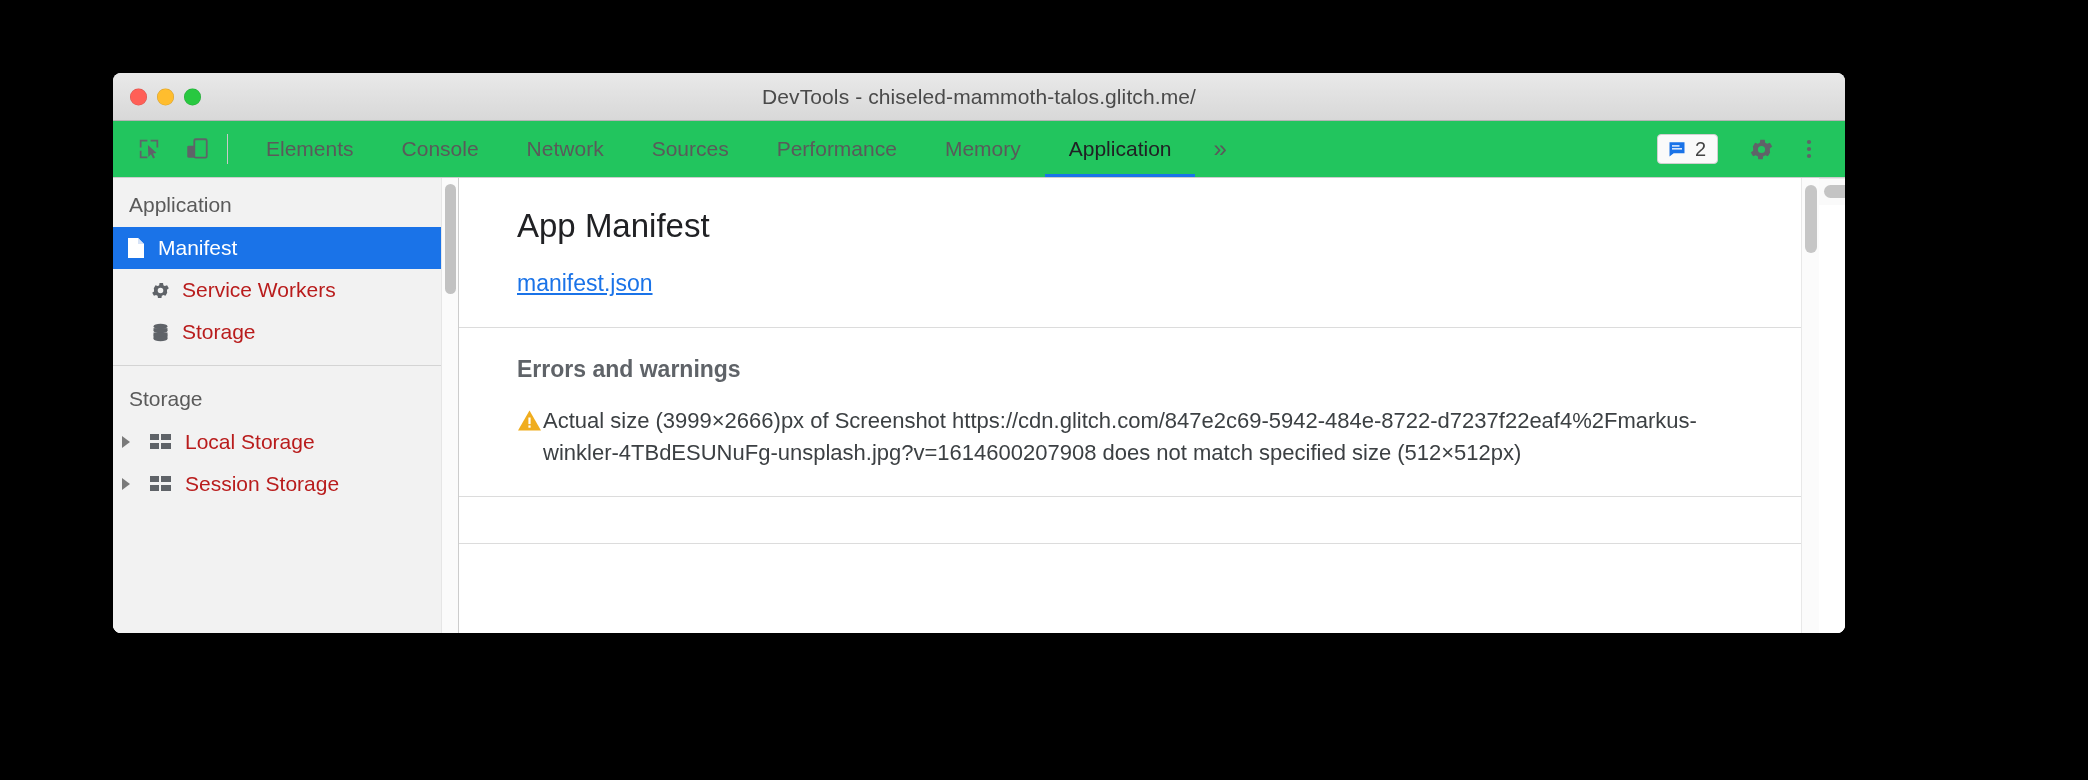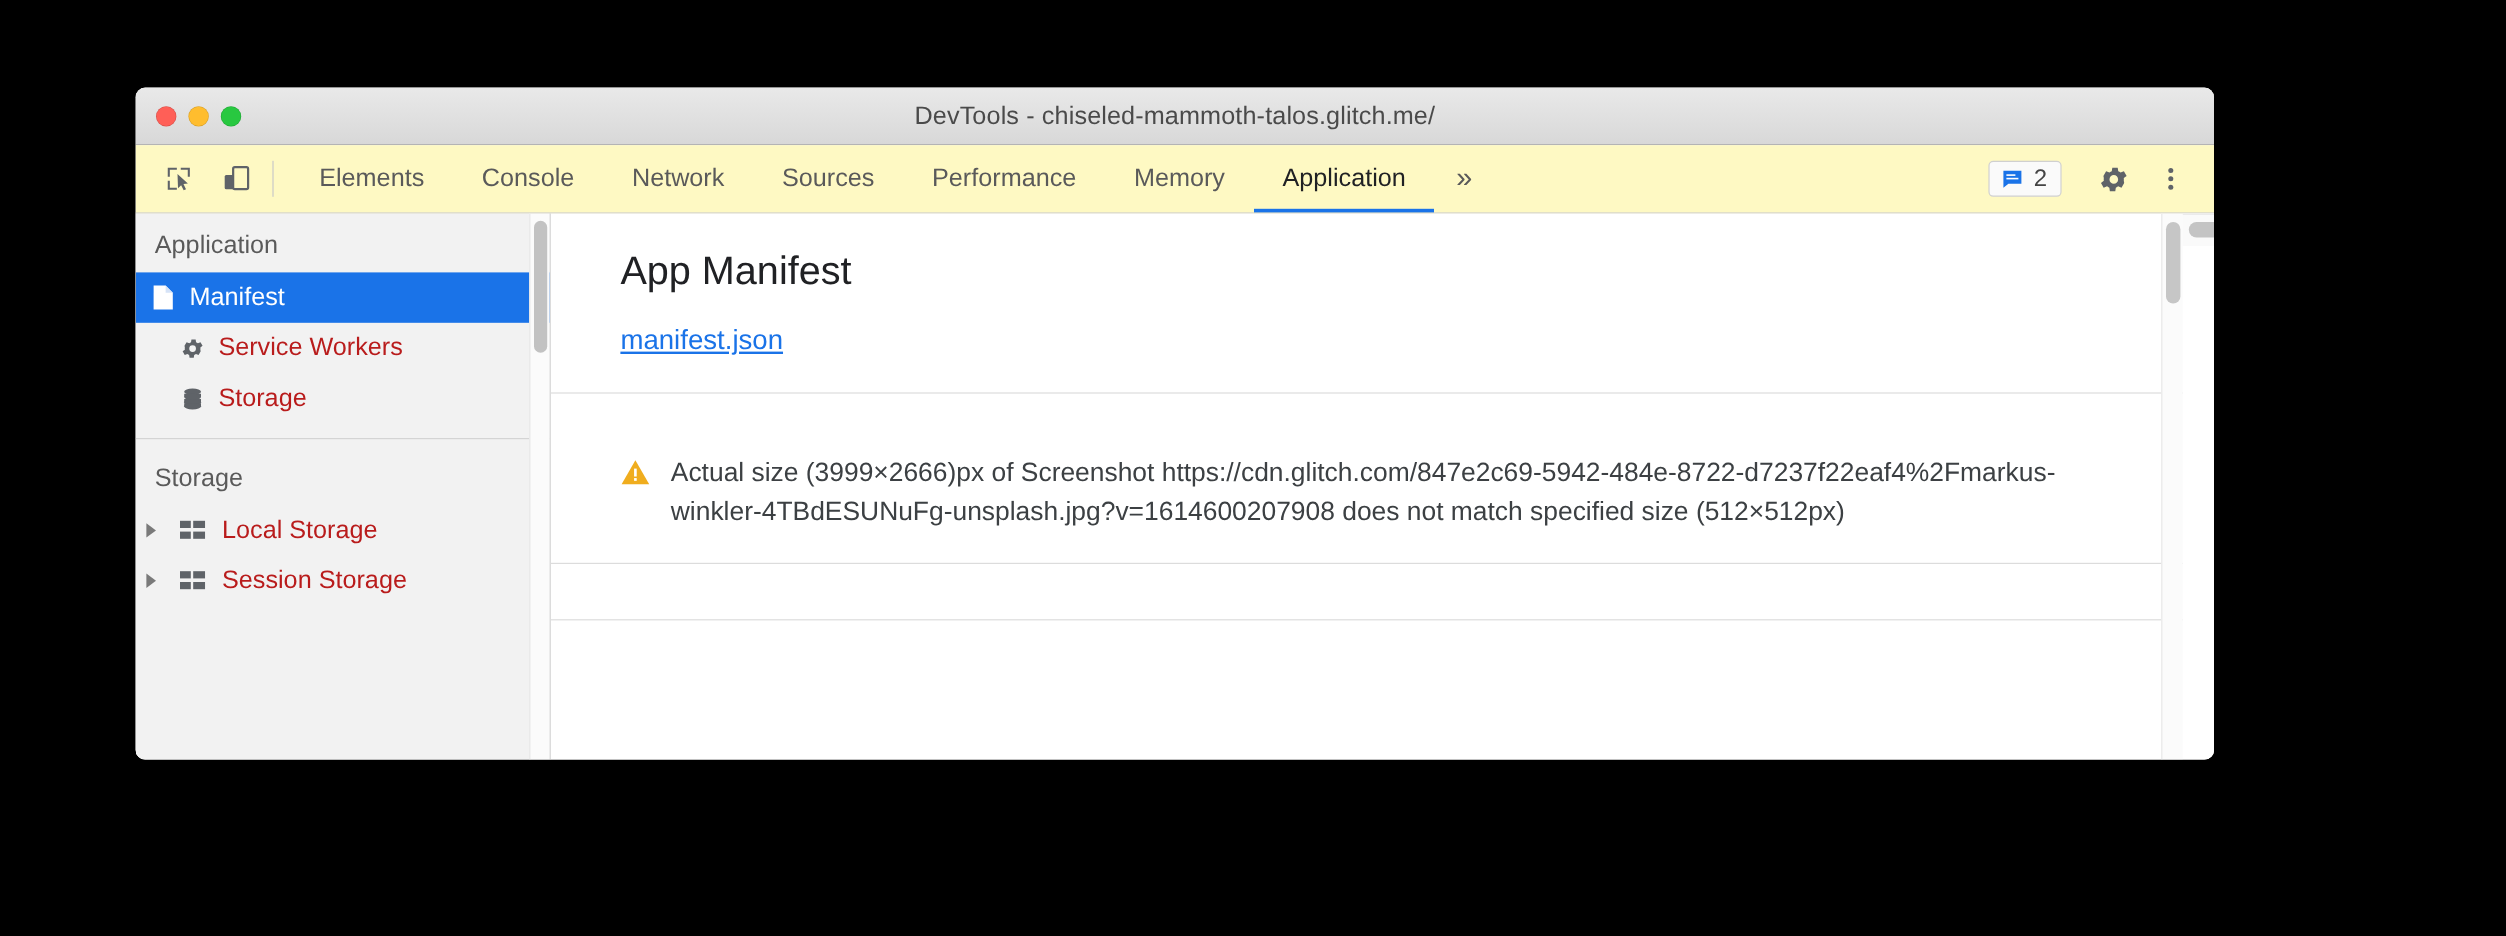--- a/index.html
+++ b/index.html
@@ -60,21 +60,21 @@
     text-align: center;
     font-size: 21px;
     color: #4a4a4a;
     letter-spacing: 0.1px;
   }
 
   
   #toolbar {
     height: 56px;
     flex: 0 0 56px;
-    background: #fef9c3;
+    background: #22c55e;
     border-bottom: 1px solid #cdcdcd;
     display: flex;
     align-items: stretch;
     position: relative;
   }
   .tb-icons {
     display: flex;
     align-items: center;
     padding-left: 16px;
     gap: 8px;
@@ -278,21 +278,21 @@
   }
   .subsection-title {
     font-size: 23px;
     font-weight: bold;
     color: #5f6368;
     margin: 0;
   }
   .warn-row {
     display: flex;
     margin-top: 22px;
-    gap: 16px;
+    gap: 0;
   }
   .warn-icon {
     flex: 0 0 26px;
     padding-top: 4px;
   }
   .warn-text {
     font-size: 22px;
     line-height: 1.46;
     color: #3c4043;
     word-break: break-word;
@@ -511,20 +511,21 @@
 
         <div class="section">
           <div class="section-pad">
             <div class="panel-title">App Manifest</div>
             <a class="manifest-link">manifest.json</a>
           </div>
         </div>
 
         <div class="section">
           <div class="section-pad" style="padding-top:28px;padding-bottom:26px;">
+            <div class="subsection-title">Errors and warnings</div>
             <div class="warn-row">
               <span class="warn-icon">
                 <svg width="25" height="23" viewBox="0 0 25 23">
                   <path d="M12.5 1.5L24 21.5H1z" fill="#f0ad1e"></path>
                   <rect x="11.4" y="8.5" width="2.2" height="6.6" fill="#ffffff"></rect>
                   <rect x="11.4" y="16.4" width="2.2" height="2.3" fill="#ffffff"></rect>
                 </svg>
               </span>
               <span class="warn-text">Actual size (3999×2666)px of Screenshot https://cdn.glitch.com/847e2c69-5942-484e-8722-d7237f22eaf4%2Fmarkus-winkler-4TBdESUNuFg-unsplash.jpg?v=1614600207908 does not match specified size (512×512px)</span>
             </div>

